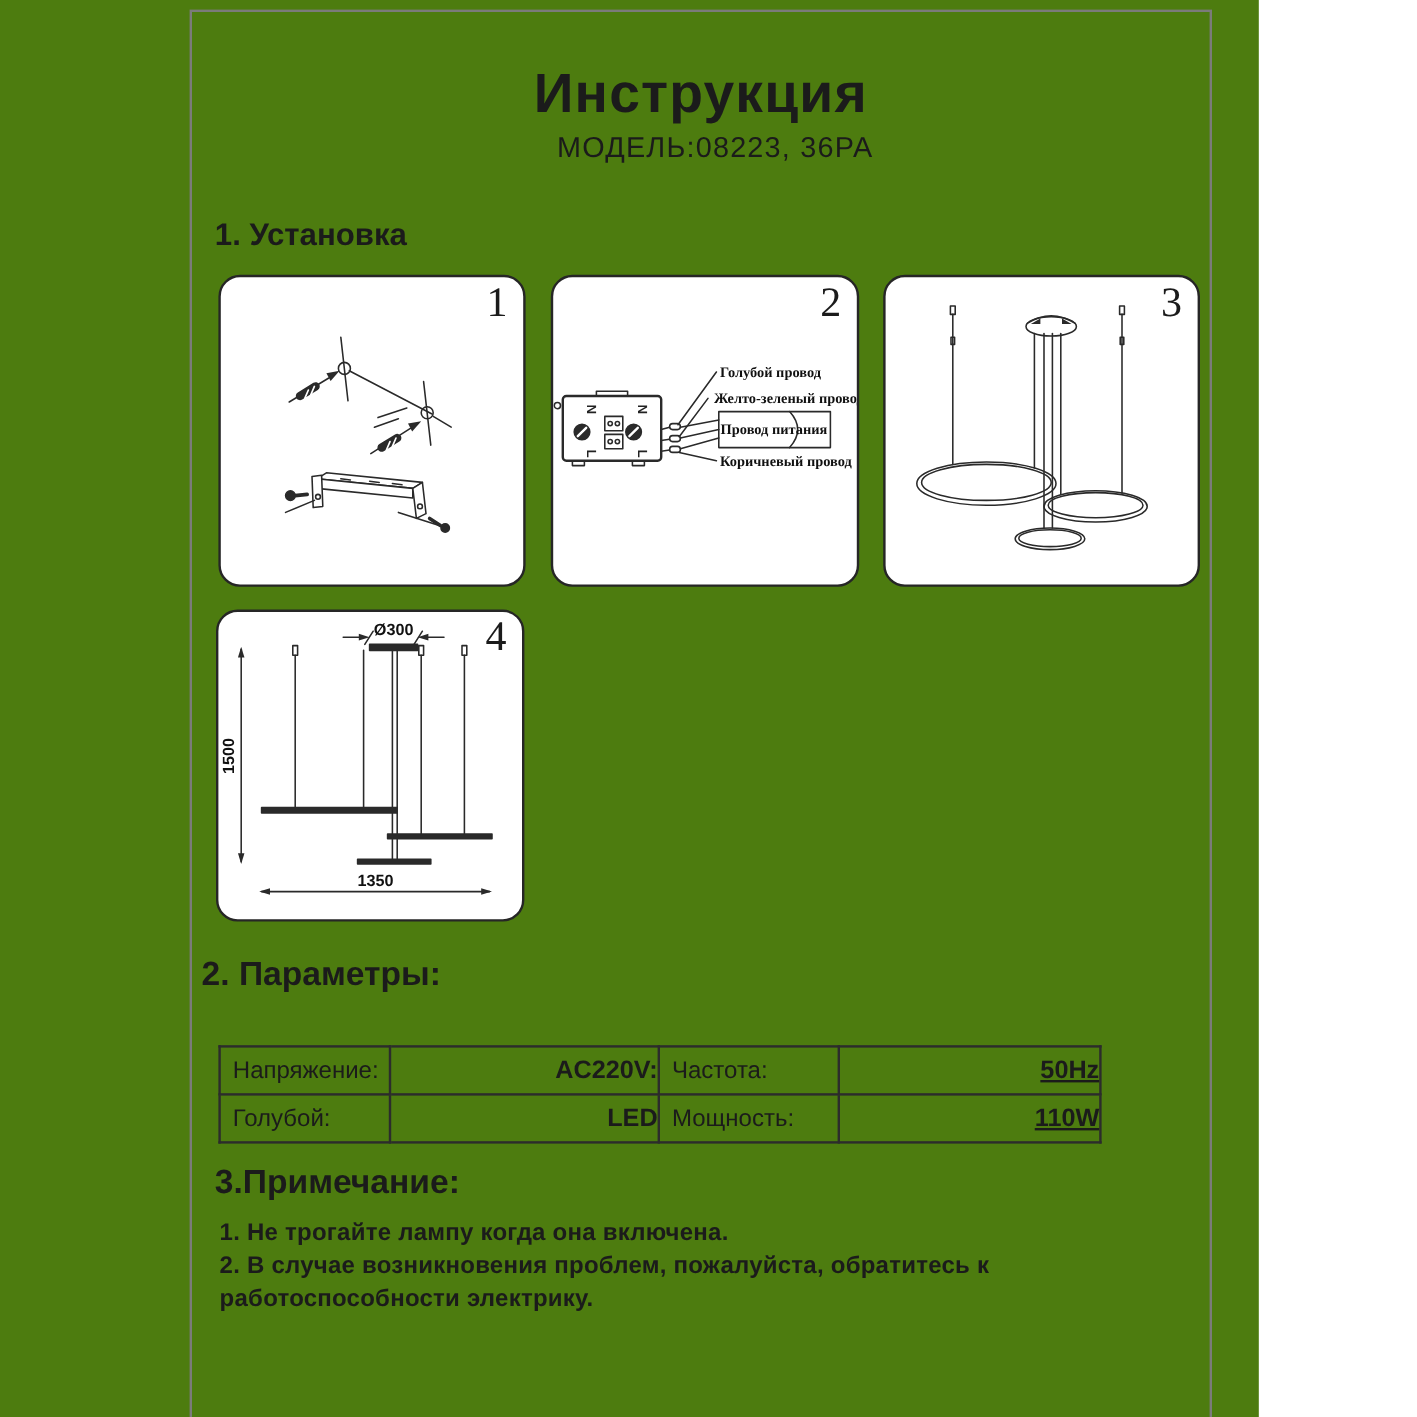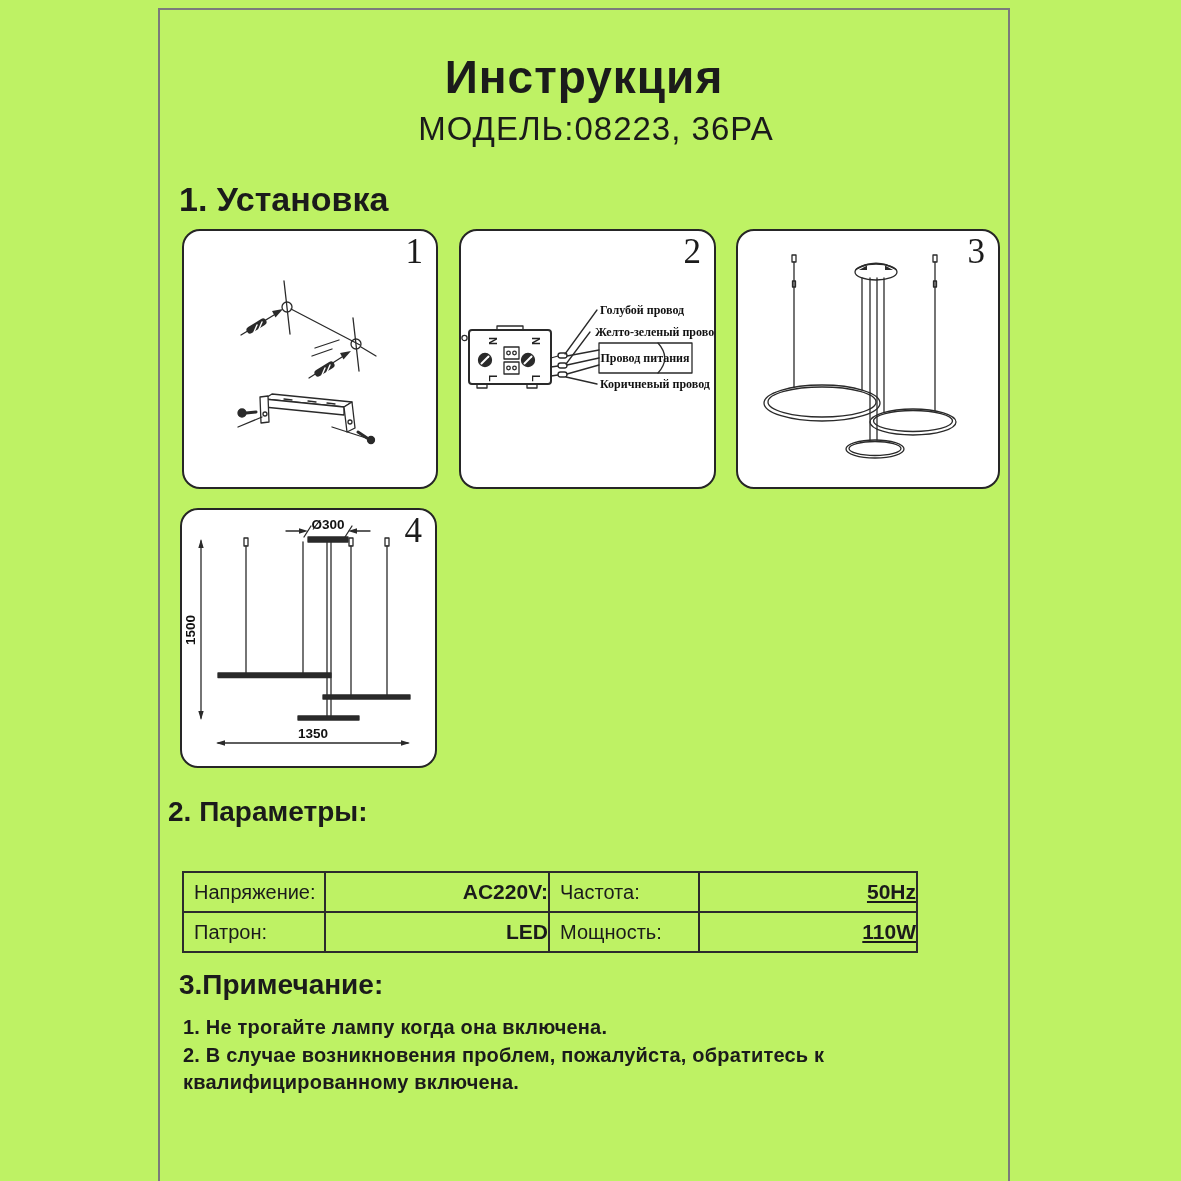--- a/index.html
+++ b/index.html
@@ -1,24 +1,24 @@
 <!DOCTYPE html>
 <html><head>
 <meta charset="utf-8">
 <style>
   html,body{margin:0;padding:0;background:#fff;}
-  .page{position:relative;width:1181px;height:1181px;background:#bef264;overflow:hidden;
+  .page{position:relative;width:1049px;height:1181px;background:#4d7c0f;overflow:hidden;
         font-family:"Liberation Sans",sans-serif;color:#1b1b1b;}
   .frame{position:absolute;left:158px;top:8px;width:852px;height:1190px;
          border:2.5px solid #7b7b7b;box-sizing:border-box;}
   .title{position:absolute;left:158px;top:50px;width:852px;text-align:center;
          font-size:46px;font-weight:bold;letter-spacing:1px;}
   .model{position:absolute;left:170px;top:110px;width:852px;text-align:center;
-         font-size:33px;font-weight:normal;letter-spacing:1px;}
-  .h1{position:absolute;left:179px;top:180px;font-size:34px;font-weight:bold;}
+         font-size:24px;font-weight:normal;letter-spacing:1px;}
+  .h1{position:absolute;left:179px;top:180px;font-size:26px;font-weight:bold;}
   .h2{position:absolute;left:168px;top:796px;font-size:28px;font-weight:bold;}
   .h3{position:absolute;left:179px;top:969px;font-size:28px;font-weight:bold;}
   .panel{position:absolute;border:2px solid #262626;border-radius:18px;background:#fff;box-sizing:border-box;}
   .panel svg{position:absolute;left:0;top:0;width:100%;height:100%;}
   .panel-num{position:absolute;top:1px;right:13px;font-family:"Liberation Serif",serif;
              font-size:35px;font-weight:400;z-index:2;}
   #panel1{left:182px;top:229px;width:256px;height:260px;}
   #panel2{left:459px;top:229px;width:257px;height:260px;}
   #panel3{left:736px;top:229px;width:264px;height:260px;}
   #panel4{left:180px;top:508px;width:257px;height:260px;}
@@ -227,28 +227,28 @@
 
   <table class="params-table">
     <tbody>
         <tr>
       <td class="c1">Напряжение:</td>
       <td class="c2 val">AC220V:</td>
       <td class="c3">Частота:</td>
       <td class="c4 val">50Hz</td>
     </tr>
     <tr>
-      <td class="c1">Патрон:</td>
+      <td class="c1">Голубой:</td>
       <td class="c2 val">LED</td>
       <td class="c3">Мощность:</td>
       <td class="c4 val">110W</td>
     </tr>
   </tbody>
     </table>
 
   <div class="h3">3.Примечание:</div>
 
   <div class="notes">
     <div>1. Не трогайте лампу когда она включена.</div>
     <div>2. В случае возникновения проблем, пожалуйста, обратитесь к</div>
-    <div>квалифицированному включена.</div>
+    <div>работоспособности электрику.</div>
   </div>
 </div>
 
 </body></html>

